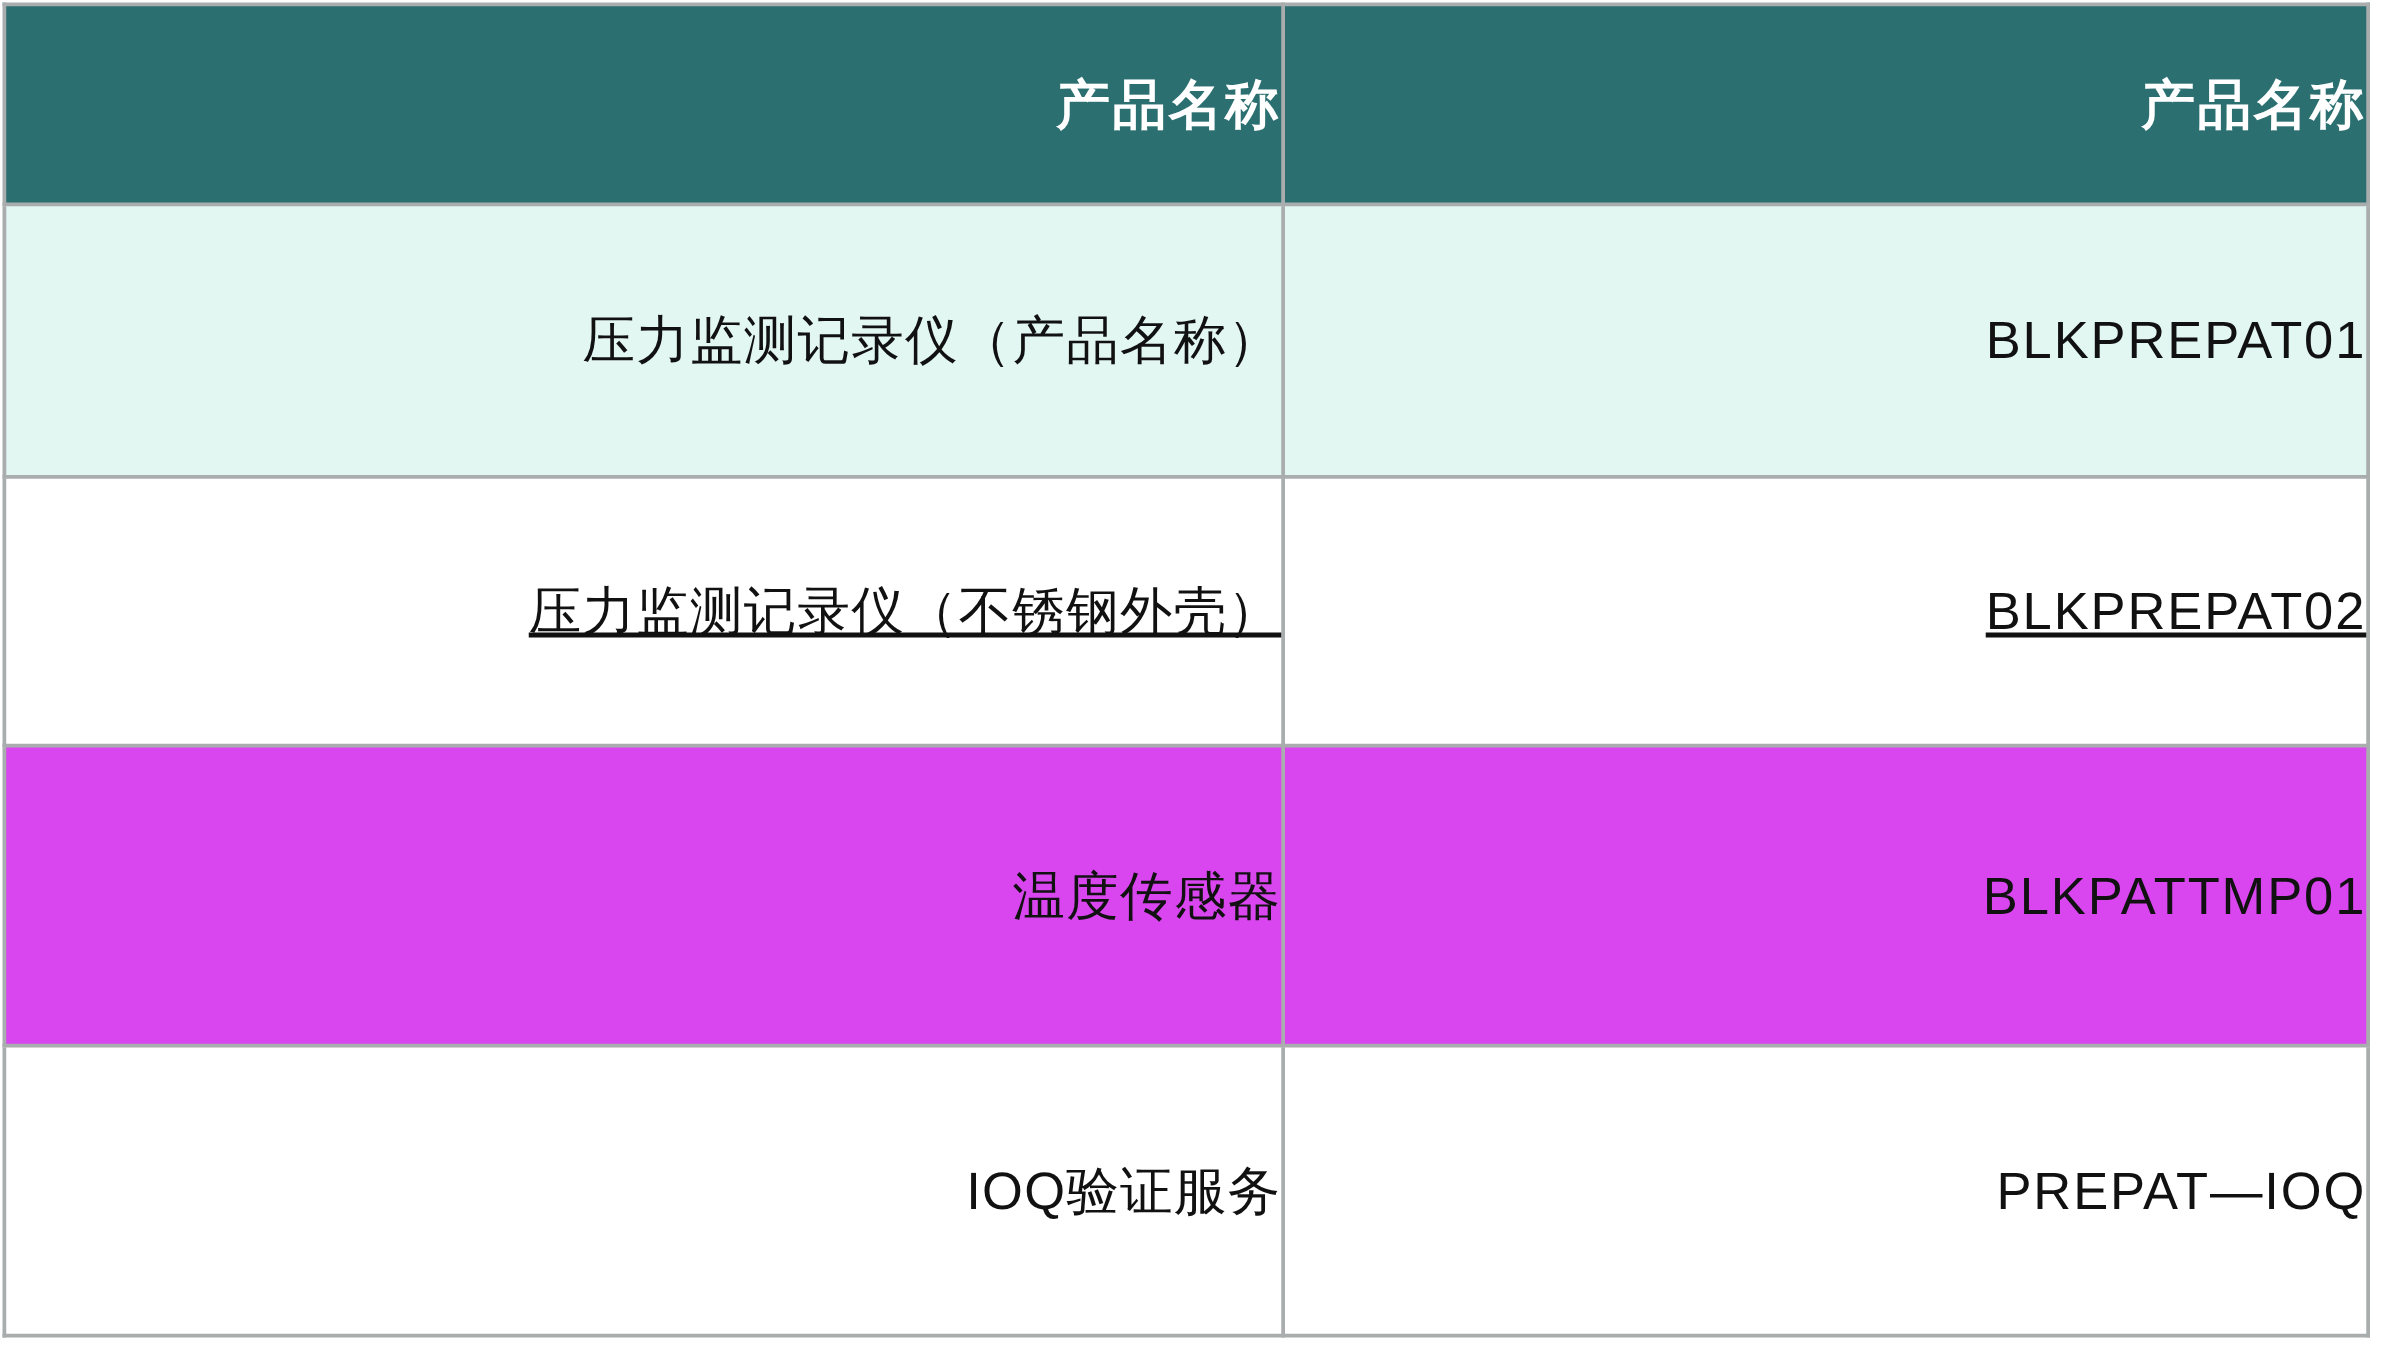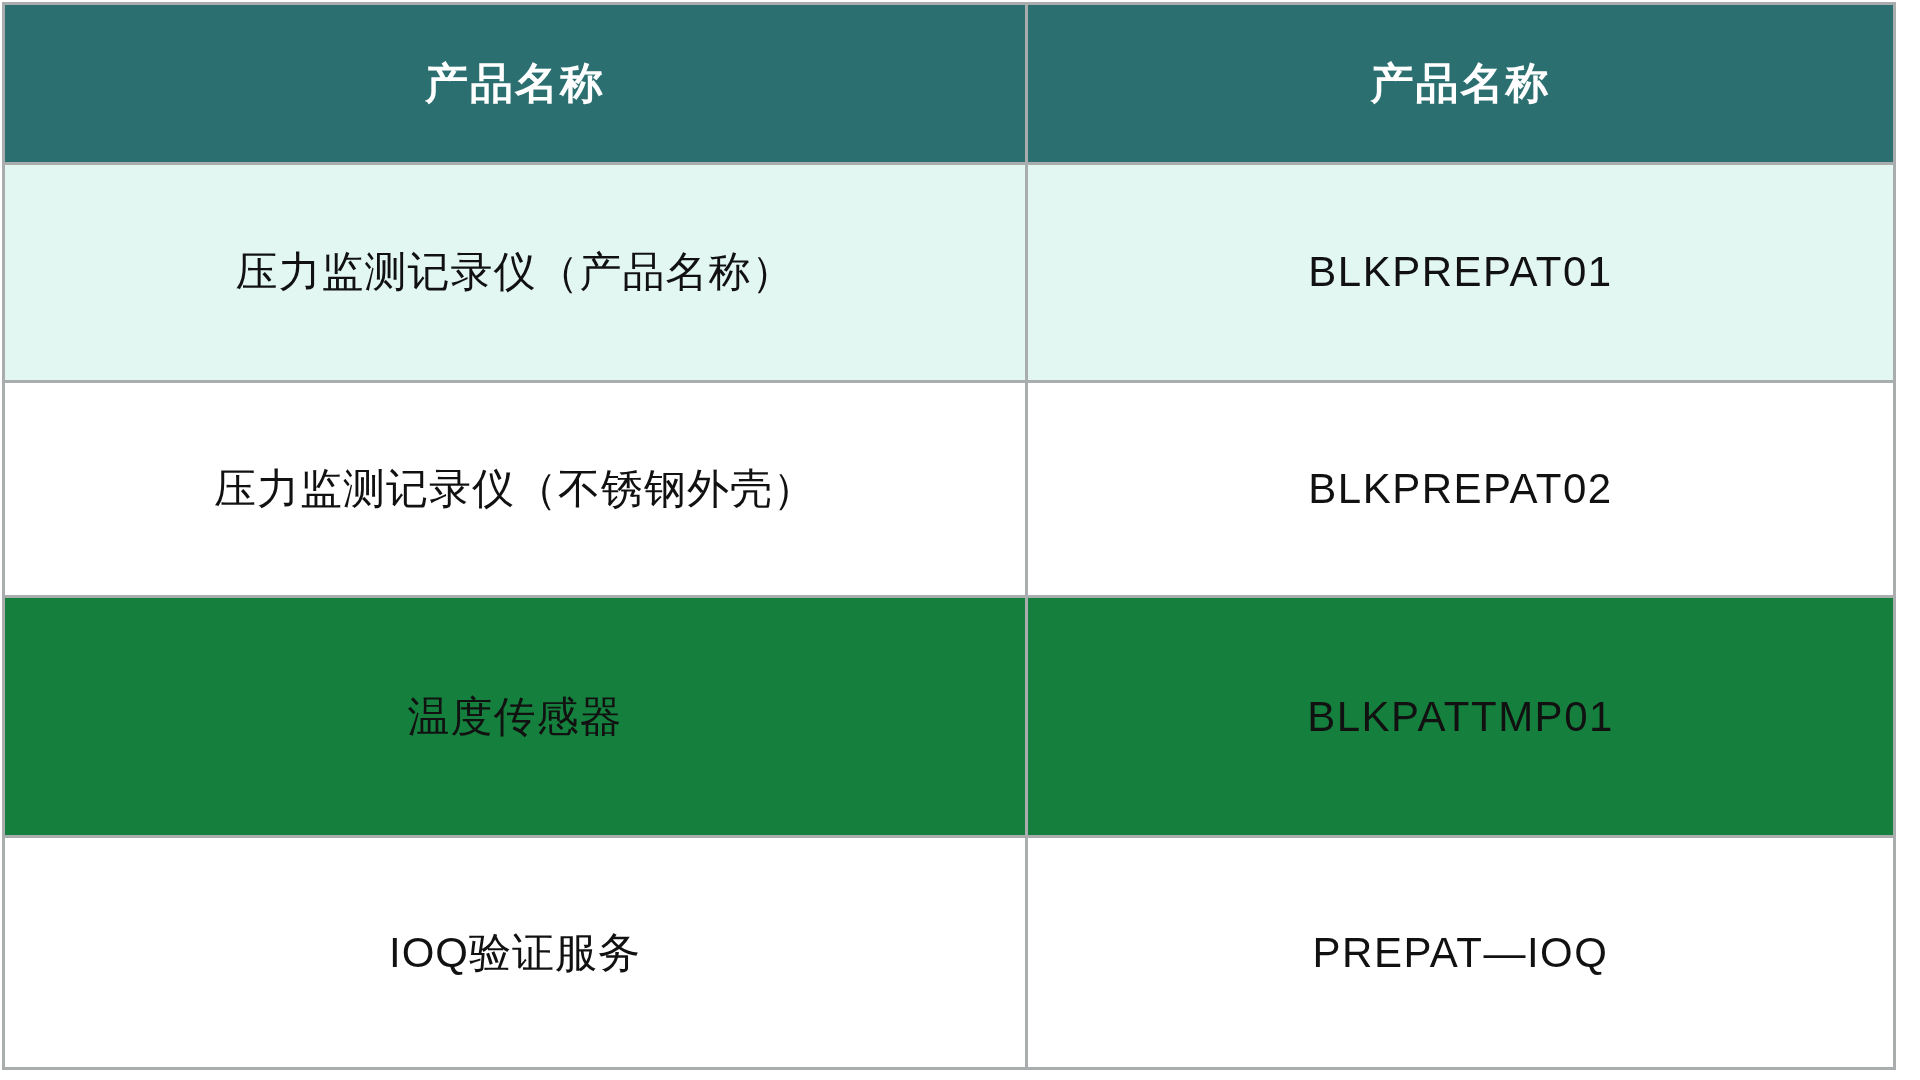--- a/index.html
+++ b/index.html
@@ -24,21 +24,21 @@
     border: 3px solid #a9adad;
   }
 
   #product-table col.col-name { width: 1023px; }
   #product-table col.col-code { width: 868px; }
 
   #product-table td,
   #product-table th {
     margin: 15px;
     padding: 0;
-    text-align: center;
+    text-align: right;
     vertical-align: middle;
     box-sizing: border-box;
     border-left: 3px solid #a9adad;
     border-right: 3px solid #a9adad;
     border-top: 3px solid #a9adad;
     border-bottom: 3px solid #a9adad;
   }
 
   
   .header-row th {
@@ -67,24 +67,24 @@
     color: #111111;
     font-weight: normal;
     letter-spacing: 1px;
     height: 180px;
   }
   .data-row td.cell-name { padding-right: 12px; }
   .data-row td.cell-code { letter-spacing: 1.5px; }
 
   .row-tint-light td { background: #e2f6f2; }
   .row-tint-none  td { background: #ffffff; }
-  .row-tint-deep  td { background: #15803d; }
+  .row-tint-deep  td { background: #d946ef; }
 
   .data-row.r1 td { height: 184px; }
-  .data-row.r2 td { height: 182px; }
+  .data-row.r2 td { height: 182px; text-decoration: underline; }
   .data-row.r3 td { height: 203px; }
   .data-row.r4 td { height: 196px; }
 </style>
 </head>
 <body>
 
 <table id="product-table">
   <colgroup>
     <col class="col-name">
     <col class="col-code">

